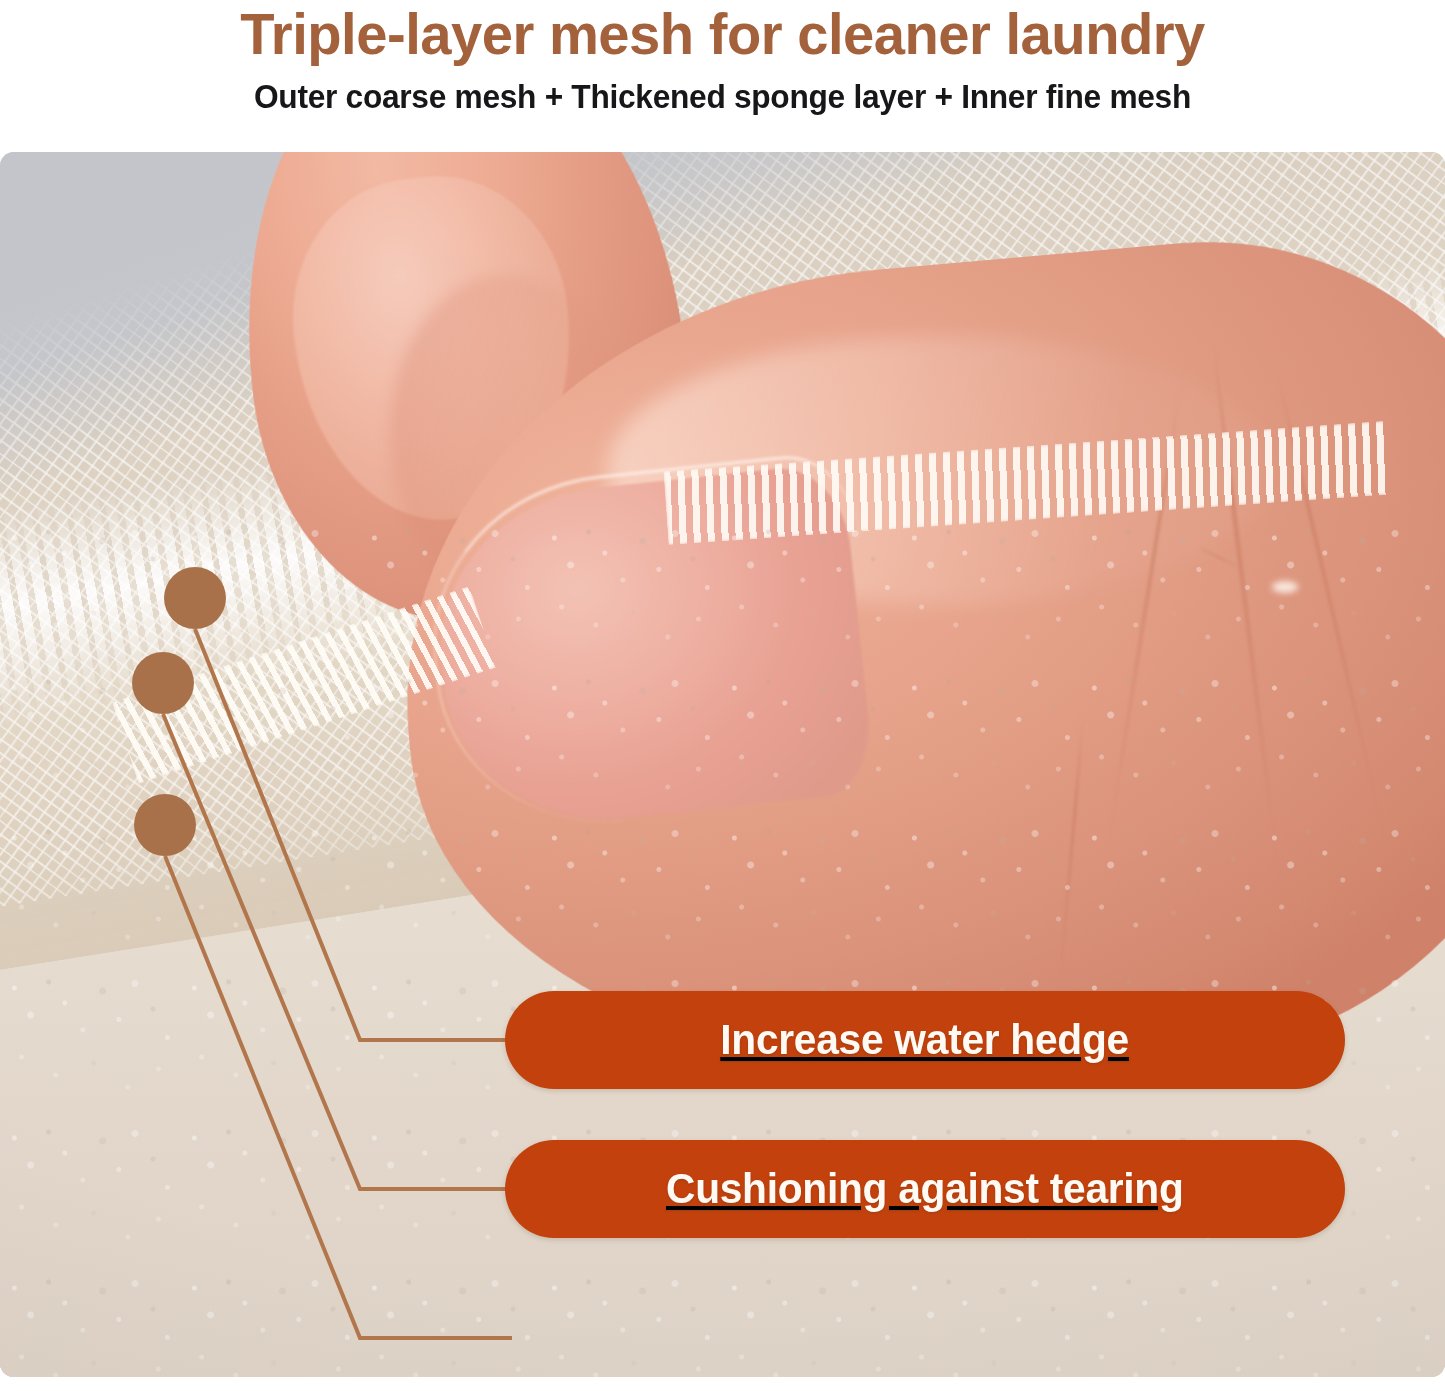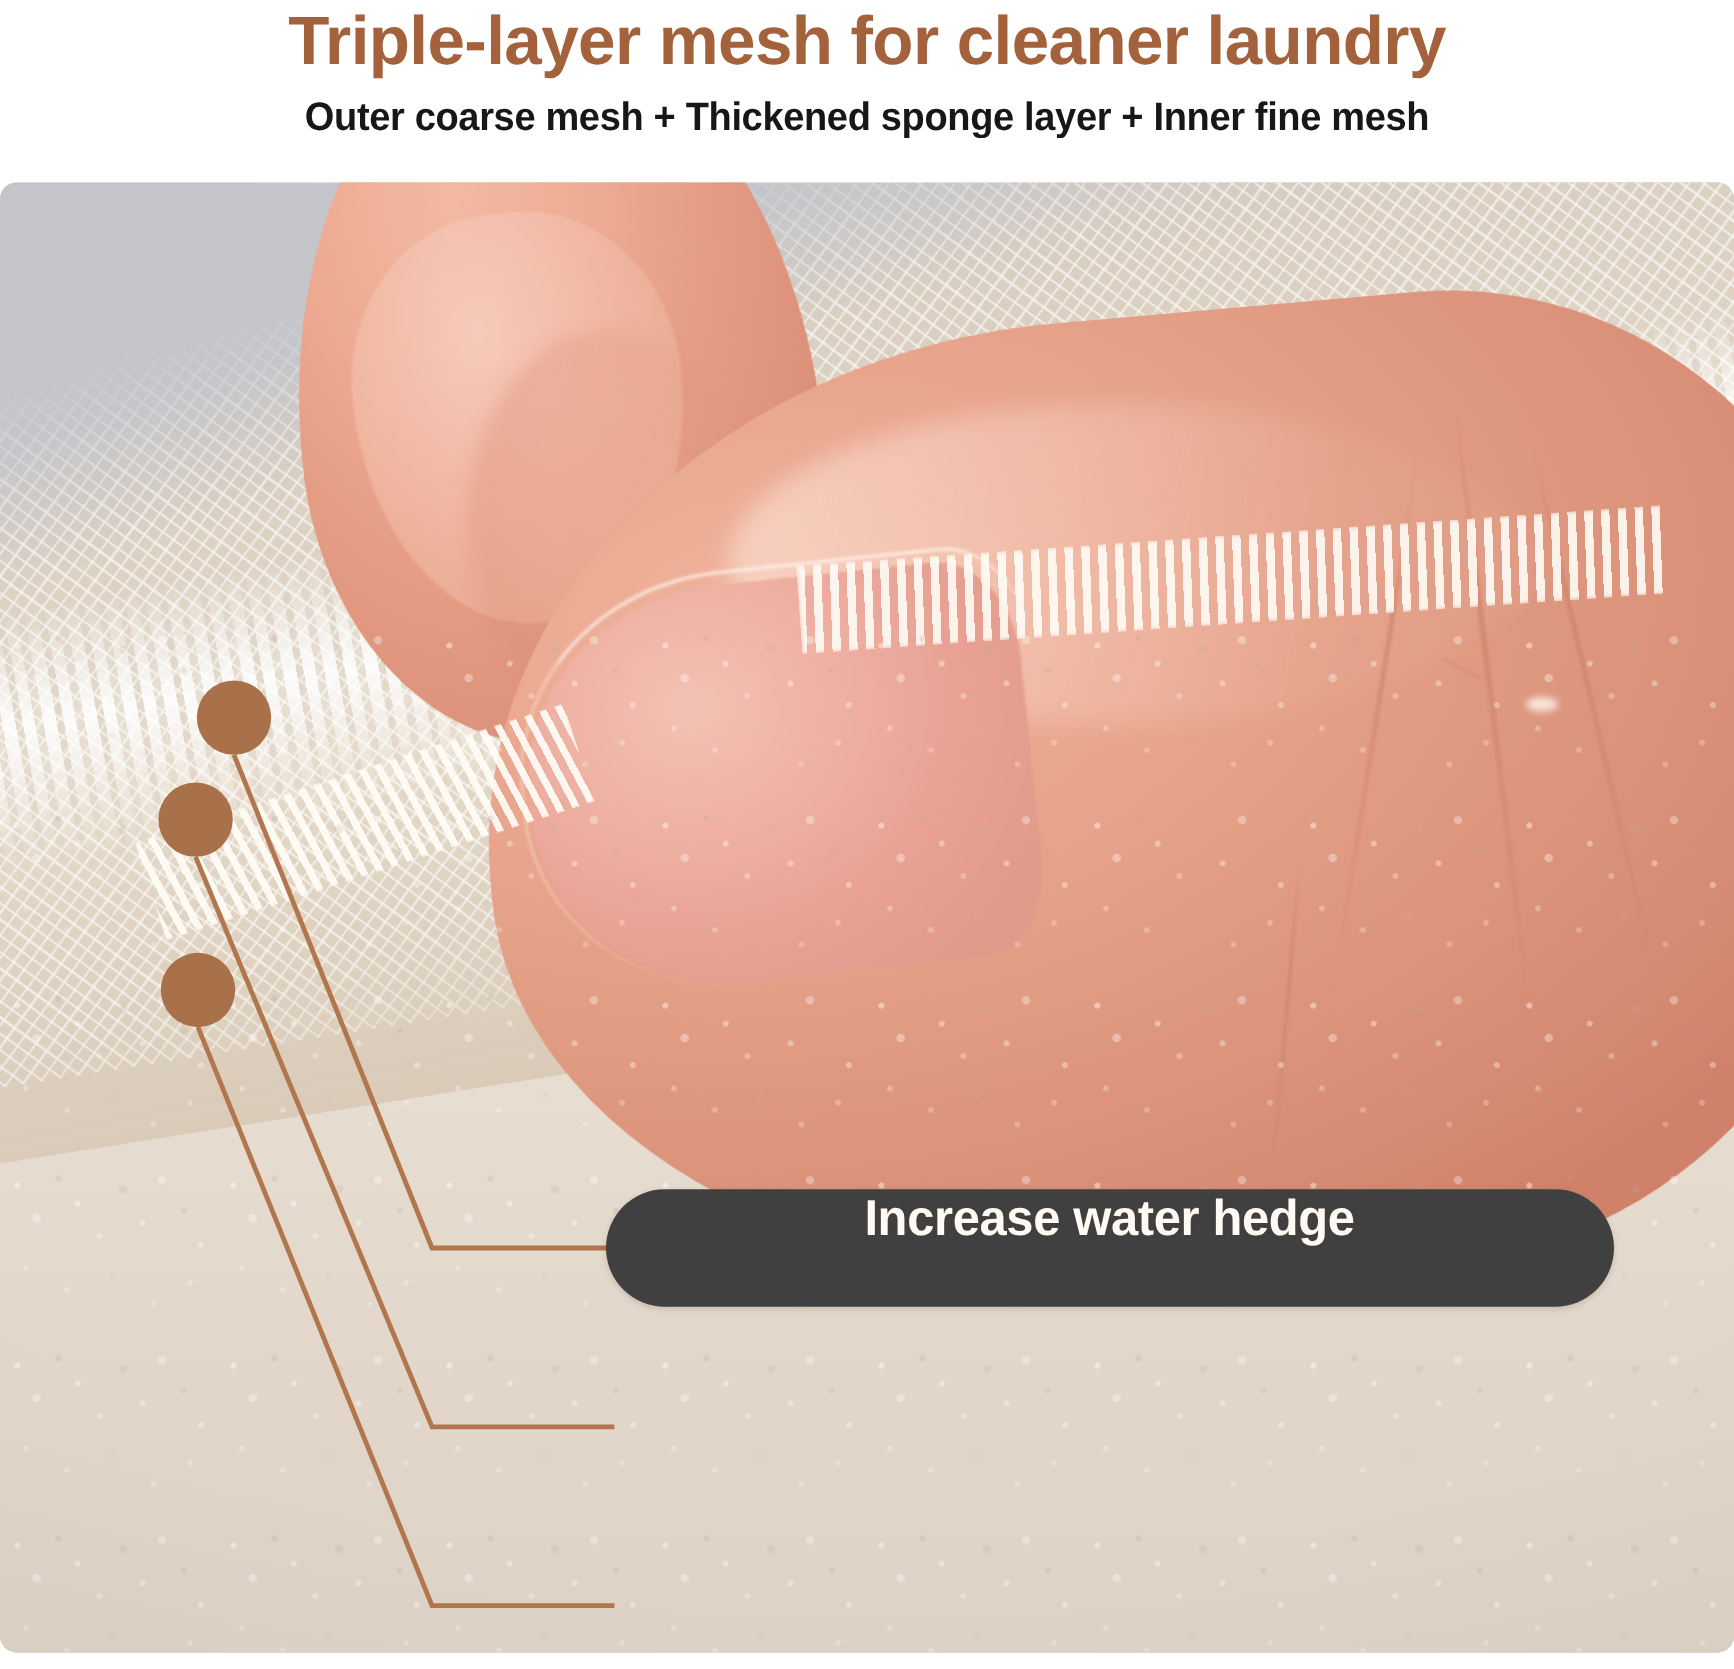--- a/index.html
+++ b/index.html
@@ -330,26 +330,28 @@
     top: 0;
     width: 1445px;
     height: 1391px;
     pointer-events: none;
   }
   .callouts svg { display: block; }
 
   .pill {
     position: absolute;
     display: flex;
+    align-items: center;
     justify-content: center;
     height: 98px;
     border-radius: 49px;
-    background: #404040;
+    background: #c2410c;
     box-shadow: 0 2px 5px rgba(90,60,35,0.18);
     pointer-events: auto;
+    text-decoration: underline;
   }
   .pill-label {
     color: #fffaf4;
     font-family: "Liberation Sans", sans-serif;
     font-weight: 700;
     font-size: 42px;
     line-height: 48px;
     letter-spacing: -0.3px;
     white-space: nowrap;
     text-shadow: 0 1px 2px rgba(95,58,33,0.35);
@@ -414,16 +416,19 @@
 
       <circle cx="195" cy="598" r="31" fill="#A9714A"></circle>
       <circle cx="163" cy="683" r="31" fill="#A9714A"></circle>
       <circle cx="165" cy="825" r="31" fill="#A9714A"></circle>
     </svg>
 
     <div class="pill pill-1">
       <span class="pill-label">Increase water hedge</span>
     </div>
 
+    <div class="pill pill-2">
+      <span class="pill-label">Cushioning against tearing</span>
+    </div>
 
 
   </div>
 </div>
 
 </body></html>

